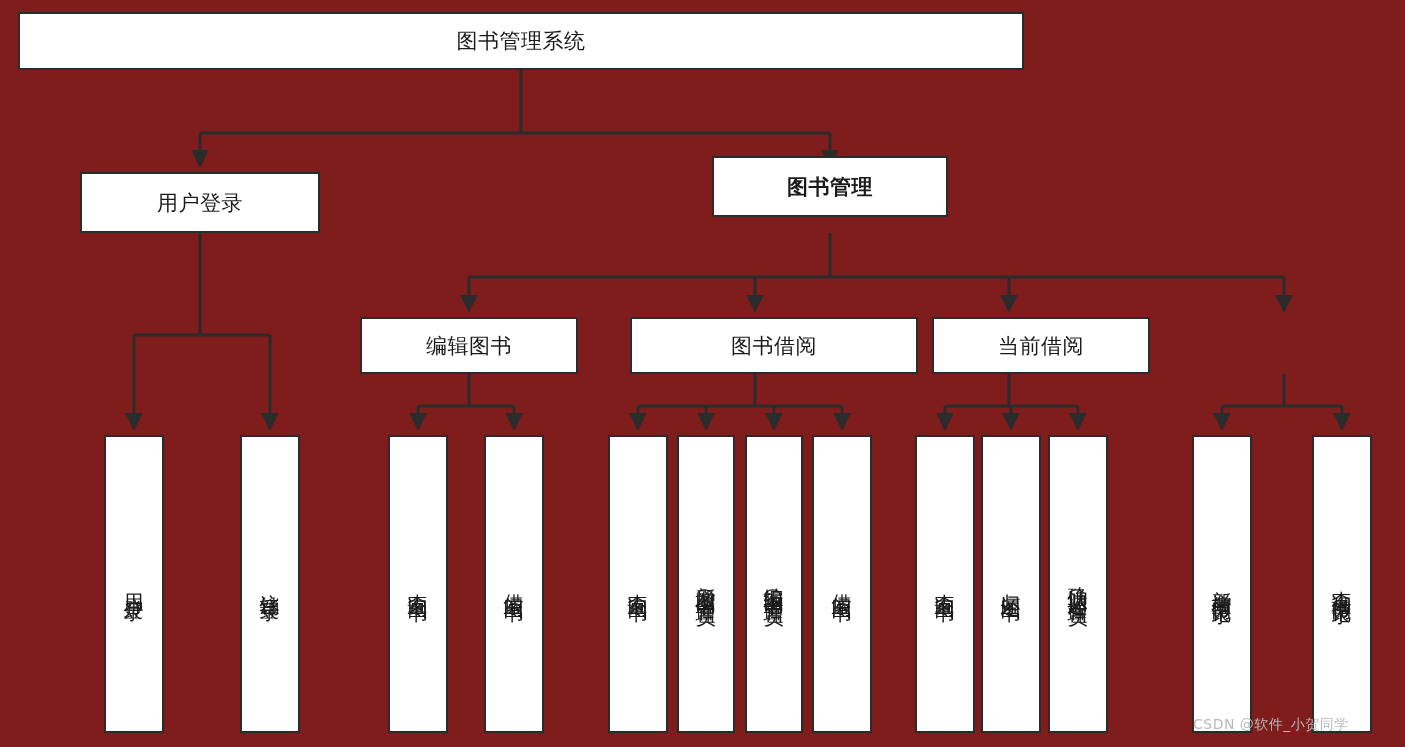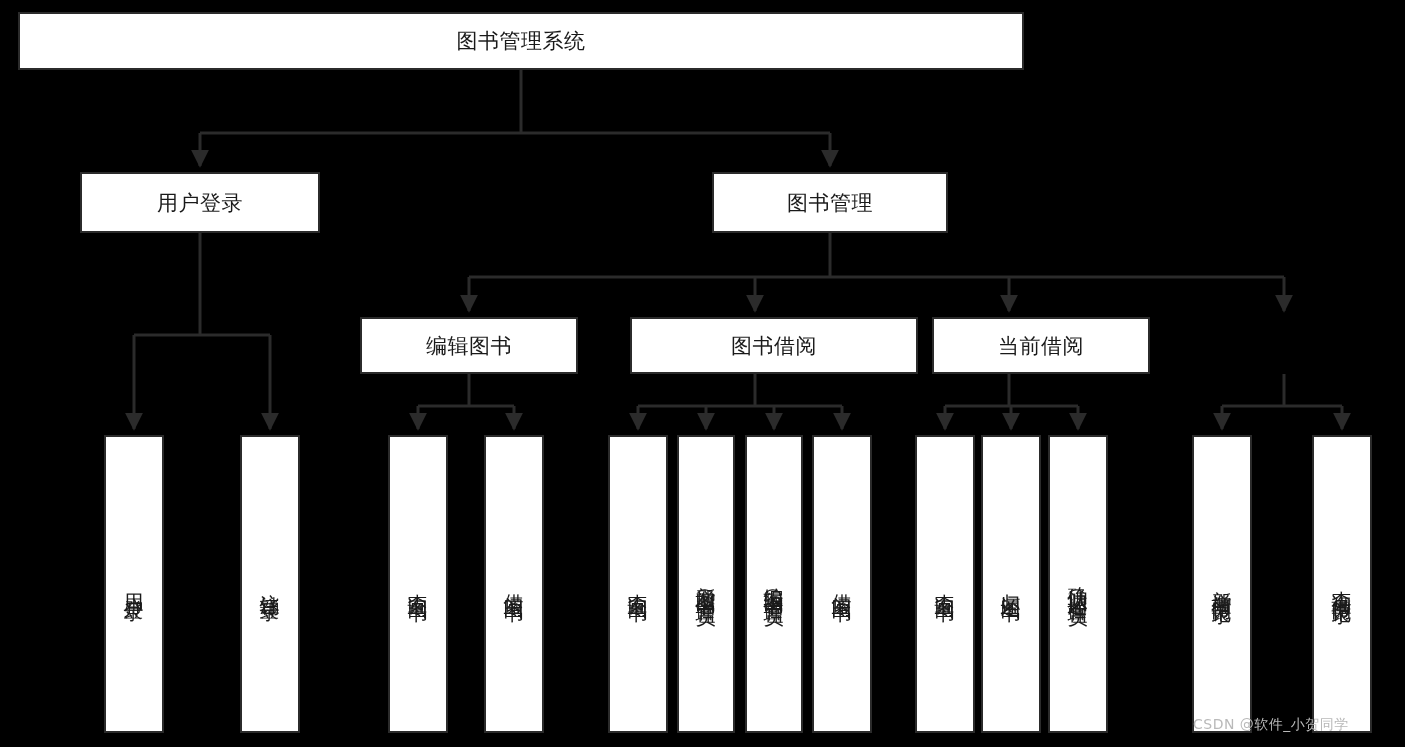--- a/index.html
+++ b/index.html
@@ -7,21 +7,21 @@
     padding: 0;
     background: #ffffff;
   }
   body {
     font-family: "DejaVu Sans", "Liberation Sans", sans-serif;
   }
   #canvas {
     position: relative;
     width: 1405px;
     height: 747px;
-    background: #000000;
+    background: #7f1d1d;
     overflow: hidden;
   }
   svg#edges {
     position: absolute;
     left: 0;
     top: 0;
     width: 1405px;
     height: 747px;
   }
   .node {
@@ -124,21 +124,21 @@
     </g>
   </svg>
 
   <div class="node node-h node-root" style="left:18px; top:12px; width:1006px; height:58px;">
     <span>图书管理系统</span>
   </div>
 
   <div class="node node-h" style="left:80px; top:172px; width:240px; height:61px;">
     <span>用户登录</span>
   </div>
-  <div class="node node-h" style="left:712px; top:172px; width:236px; height:61px;">
+  <div class="node node-h" style="left:712px; top:156px; width:236px; height:61px;font-weight:bold;">
     <span>图书管理</span>
   </div>
 
   <div class="node node-h" style="left:360px; top:317px; width:218px; height:57px;">
     <span>编辑图书</span>
   </div>
   <div class="node node-h" style="left:630px; top:317px; width:288px; height:57px;">
     <span>图书借阅</span>
   </div>
   <div class="node node-h" style="left:932px; top:317px; width:218px; height:57px;text-align:right;">

